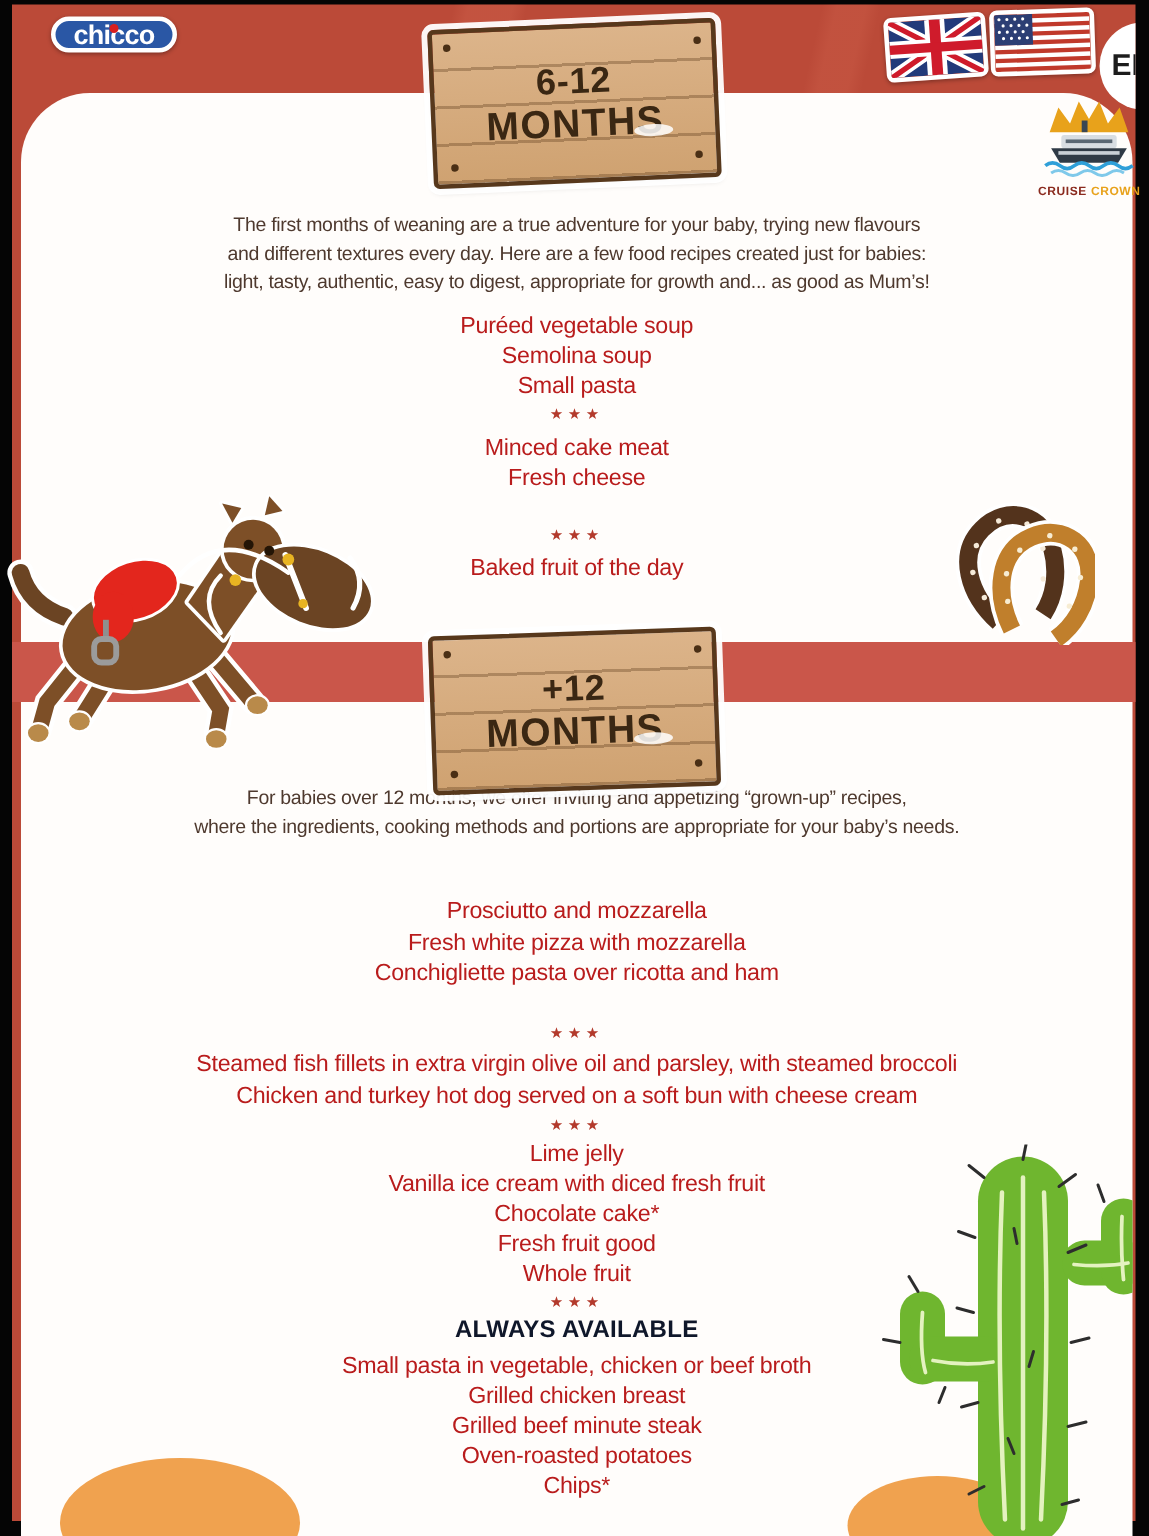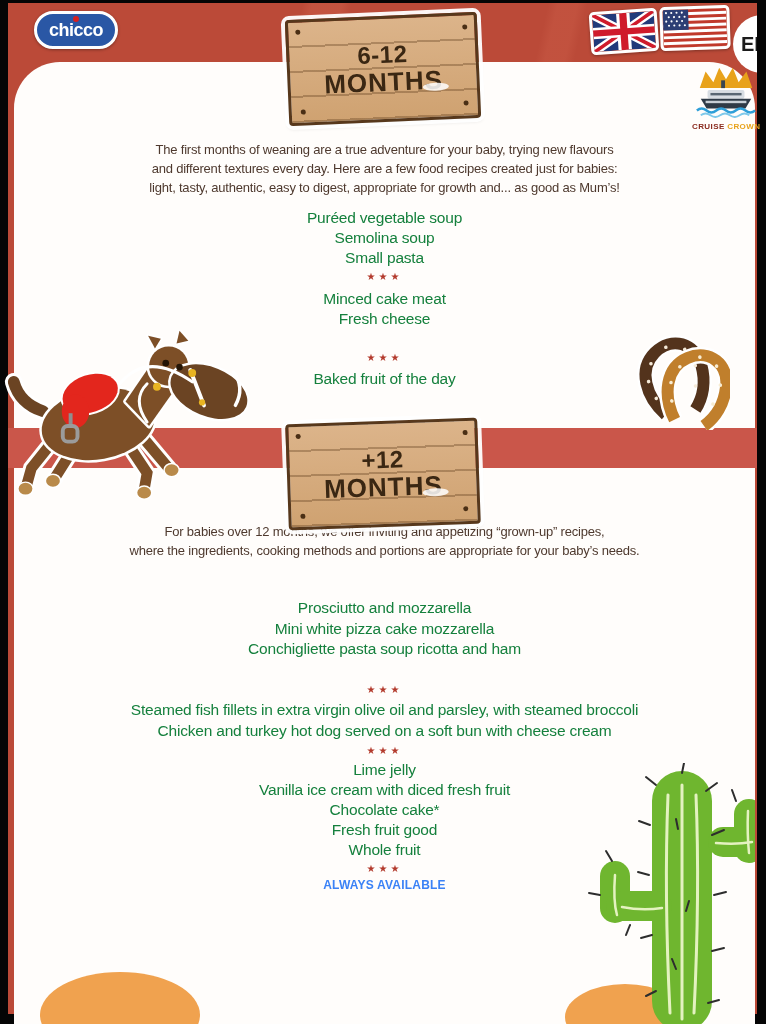--- a/index.html
+++ b/index.html
@@ -22,43 +22,43 @@
         box-shadow:0 0 0 4px rgba(255,255,255,.95),0 2px 4px rgba(0,0,0,.25);
         display:flex;flex-direction:column;align-items:center;justify-content:center;}
   .sign-1{top:16px;transform:rotate(-2.5deg);}
   .sign-2{top:421px;transform:rotate(-2deg);}
   .sign .l1{font-size:24px;font-weight:bold;color:#3a2713;line-height:26px;letter-spacing:.5px;}
   .sign .l2{font-size:26px;font-weight:bold;color:#3a2713;line-height:28px;letter-spacing:1px;}
   .nail{position:absolute;width:5px;height:5px;border-radius:50%;background:#4a2f15;}
   .n-tl{left:7px;top:7px}.n-tr{right:7px;top:9px}.n-bl{left:9px;bottom:8px}.n-br{right:9px;bottom:10px}
   .knot{position:absolute;right:28px;bottom:26px;width:26px;height:8px;border-radius:50%;background:rgba(255,255,255,.85);}
   
-  .chicco{position:absolute;left:34px;top:11px;width:84px;height:38px;background:#2a57a5;
+  .chicco{position:absolute;left:34px;top:11px;width:84px;height:24px;background:#2a57a5;
           border:3px solid #fff;border-radius:19px;z-index:5;display:flex;align-items:center;justify-content:center;
           box-shadow:0 1px 3px rgba(0,0,0,.35);}
   .chicco span{color:#fff;font-weight:bold;font-size:18px;letter-spacing:-.5px;}
   .chicco .dot{position:absolute;left:36px;top:2px;width:6px;height:6px;border-radius:50%;background:#d81f1f;}
   .flag{position:absolute;z-index:5;border:3px solid #fff;border-radius:5px;box-shadow:0 1px 3px rgba(0,0,0,.35);overflow:hidden;}
   .flag svg{display:block;}
   .flag-uk{left:590px;top:10px;transform:rotate(-4deg);}
   .flag-us{left:660px;top:6px;transform:rotate(-2deg);}
   .lang-btn{position:absolute;right:-34px;top:12px;width:58px;height:58px;border-radius:50%;background:#fff;
             z-index:5;display:flex;align-items:center;justify-content:flex-start;padding-left:8px;
             font-size:20px;font-weight:bold;color:#1c1c1c;}
   
   .cruise{position:absolute;left:692px;top:66px;width:68px;z-index:5;text-align:left;}
   .cruise .cap{font-size:8px;font-weight:bold;letter-spacing:.4px;white-space:nowrap;}
   .cruise .w1{color:#8a2a1e;} .cruise .w2{color:#e8a21b;}
   
   .tb{position:absolute;left:0;right:0;text-align:center;z-index:1;}
   .intro{font-size:13px;line-height:19px;color:#4e392e;letter-spacing:-.2px;}
-  .menu{font-size:15.5px;line-height:20px;color:#15803d;letter-spacing:-.2px;}
+  .menu{font-size:15.5px;line-height:20px;color:#b91c1c;letter-spacing:-.2px;}
   .menu-l{line-height:20.5px;}
   .sep{font-size:10px;letter-spacing:3px;color:#b33a2c;height:16px;line-height:16px;}
-  .always{font-size:12px;font-weight:bold;color:#3b82f6;letter-spacing:.2px;}
+  .always{font-size:16px;font-weight:bold;color:#0f172a;letter-spacing:.2px;}
   .b-intro1{top:78px}.b-g1{top:146px}.b-sep1{top:207px}.b-g2{top:227px}.b-sep2{top:288px}.b-g3{top:307px}
   .b-intro2{top:460px}.b-g4{top:536px}.b-sep3{top:620px}.b-g5{top:638px}.b-sep4{top:681px}.b-g6{top:698px}
   .b-sep5{top:799px}.b-at{top:816px}.b-g7{top:839px}
   
   .horse{position:absolute;left:0px;top:330px;width:255px;height:188px;z-index:6;}
   .shoes{position:absolute;left:630px;top:324px;width:100px;height:106px;z-index:3;}
   .cactus{position:absolute;right:-6px;bottom:-4px;width:175px;height:265px;z-index:3;}
   .hill{position:absolute;background:#f0a24f;border-radius:50%;z-index:2;}
   .hill-left{left:26px;bottom:-34px;width:160px;height:86px;}
   .hill-right{right:70px;bottom:-26px;width:120px;height:66px;}
@@ -93,38 +93,45 @@
     <div class="tb menu b-g3">
       <div>Baked fruit of the day</div>
     </div>
 
     <div class="tb intro b-intro2">
       <div>For babies over 12 months, we offer inviting and appetizing “grown-up” recipes,</div>
       <div>where the ingredients, cooking methods and portions are appropriate for your baby’s needs.</div>
     </div>
     <div class="tb menu menu-l b-g4">
       <div>Prosciutto and mozzarella</div>
-      <div>Mini white pizza cake mozzarella</div>
-      <div>Conchigliette pasta soup ricotta and ham</div>
+      <div>Fresh white pizza with mozzarella</div>
+      <div>Conchigliette pasta over ricotta and ham</div>
     </div>
     <div class="tb sep b-sep3">★★★</div>
     <div class="tb menu menu-l b-g5">
       <div>Steamed fish fillets in extra virgin olive oil and parsley, with steamed broccoli</div>
       <div>Chicken and turkey hot dog served on a soft bun with cheese cream</div>
     </div>
     <div class="tb sep b-sep4">★★★</div>
     <div class="tb menu b-g6">
       <div>Lime jelly</div>
       <div>Vanilla ice cream with diced fresh fruit</div>
       <div>Chocolate cake*</div>
       <div>Fresh fruit good</div>
       <div>Whole fruit</div>
     </div>
     <div class="tb sep b-sep5">★★★</div>
     <div class="tb always b-at">ALWAYS AVAILABLE</div>
+    <div class="tb menu b-g7">
+      <div>Small pasta in vegetable, chicken or beef broth</div>
+      <div>Grilled chicken breast</div>
+      <div>Grilled beef minute steak</div>
+      <div>Oven-roasted potatoes</div>
+      <div>Chips*</div>
+    </div>
 
     <div class="hill hill-left"></div>
     <div class="hill hill-right"></div>
     <svg class="cactus" viewBox="0 0 175 265">
       <rect x="66" y="8" width="60" height="260" rx="30" fill="#6fb62f"></rect>
       <rect x="14" y="98" width="30" height="62" rx="15" fill="#6fb62f"></rect>
       <rect x="20" y="128" width="66" height="30" rx="15" fill="#6fb62f"></rect>
       <rect x="122" y="64" width="56" height="30" rx="15" fill="#6fb62f"></rect>
       <rect x="148" y="36" width="30" height="64" rx="15" fill="#6fb62f"></rect>
       <g stroke="#e4f2c0" stroke-width="3" fill="none" stroke-linecap="round">

